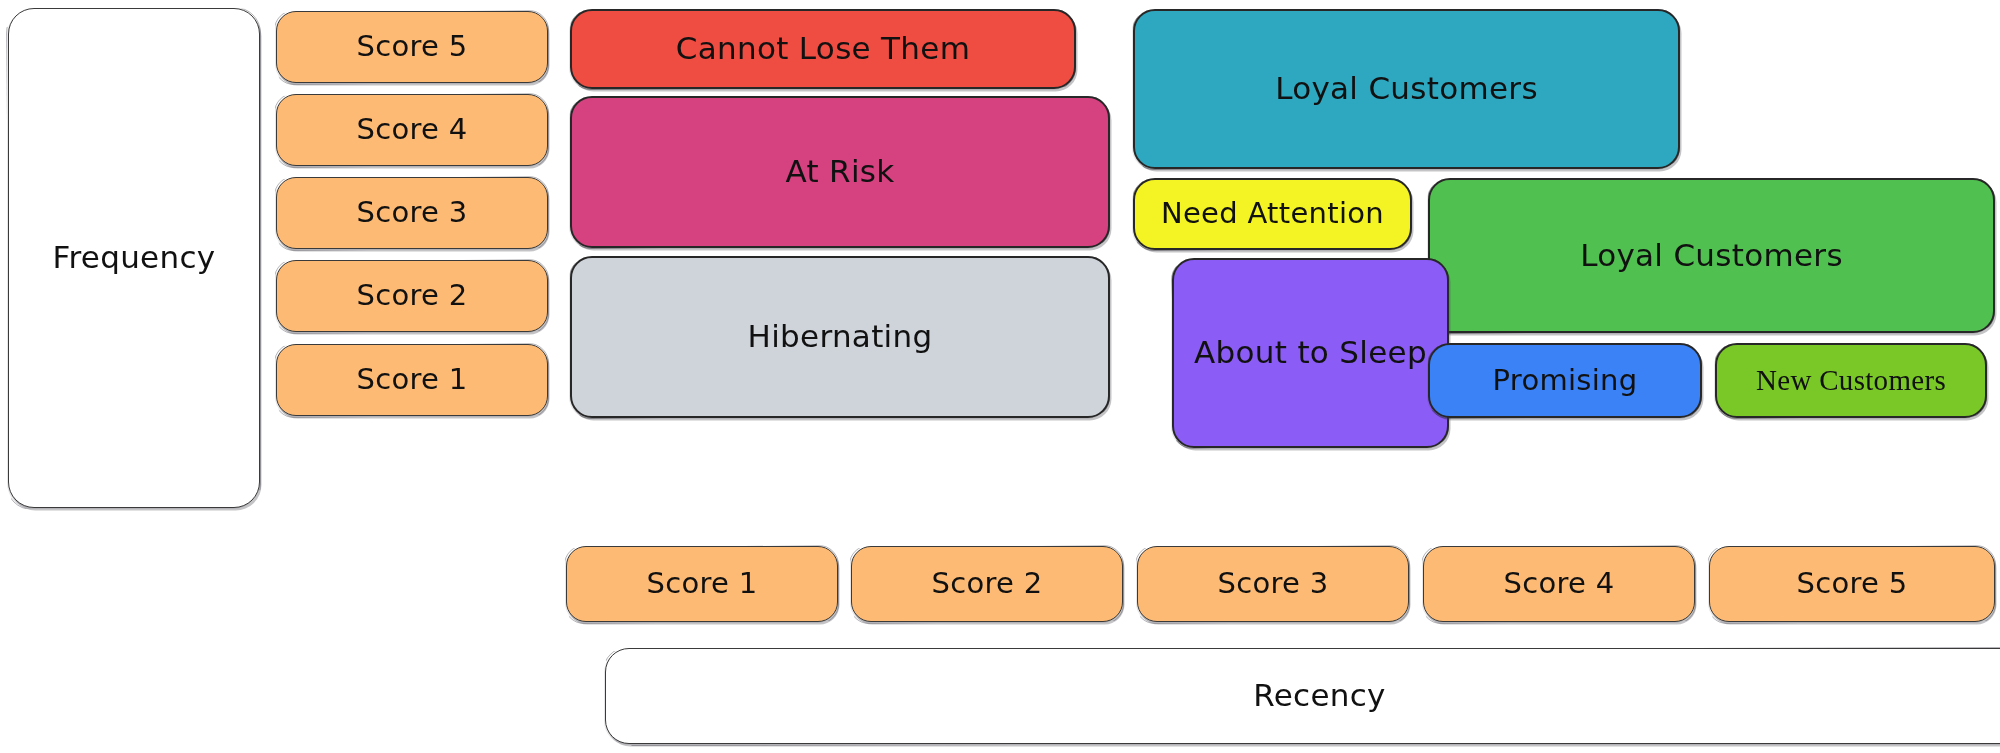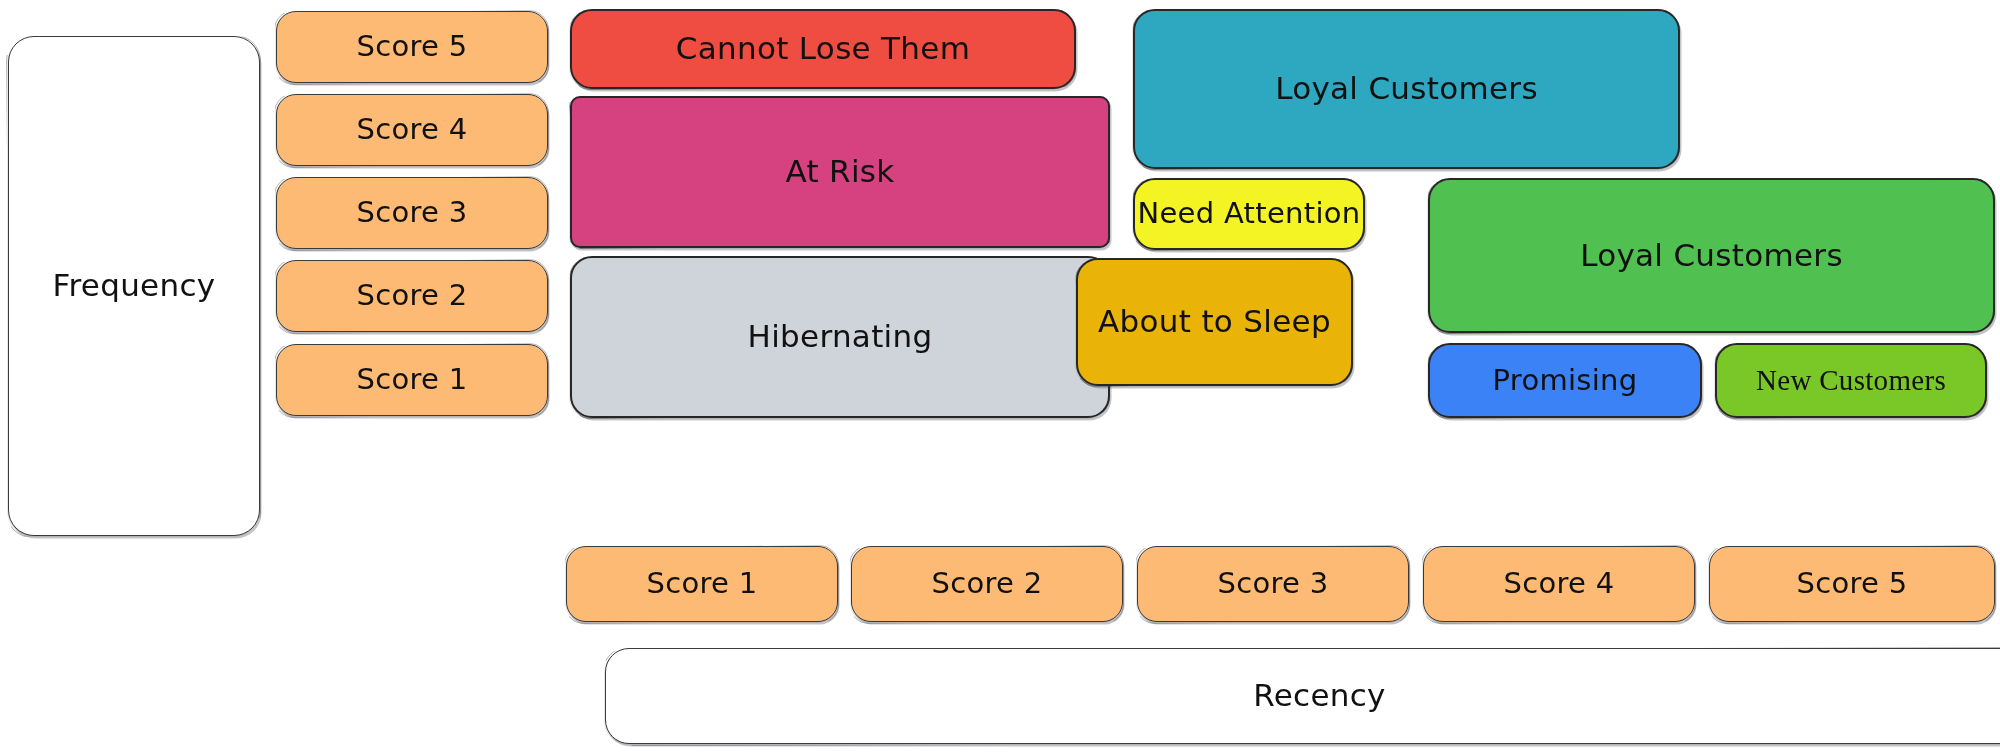--- a/index.html
+++ b/index.html
@@ -52,42 +52,42 @@
     pointer-events:none;
     clip-path:polygon(0 4%,100% 0,100% 96%,2% 100%);
   }
   .axis::after,.score::after{border-color:rgba(70,70,80,.40);}
 </style>
 </head>
 <body>
 
 <div id="stage">
 
-  <div class="box axis big" style="left:8px;top:8px;width:252px;height:500px;border-radius:26px;margin-top:28px;">Frequency</div>
+  <div class="box axis big" style="left:8px;top:8px;width:252px;height:500px;border-radius:26px;">Frequency</div>
 
   <div class="box score" style="left:276px;top:11px;width:272px;height:72px;">Score 5</div>
   <div class="box score" style="left:276px;top:94px;width:272px;height:72px;">Score 4</div>
   <div class="box score" style="left:276px;top:177px;width:272px;height:72px;">Score 3</div>
   <div class="box score" style="left:276px;top:260px;width:272px;height:72px;">Score 2</div>
   <div class="box score" style="left:276px;top:344px;width:272px;height:72px;">Score 1</div>
 
   <div class="box seg" style="left:570px;top:9px;width:506px;height:80px;background:#ef4c42;">Cannot Lose Them</div>
 
-  <div class="box seg" style="left:570px;top:96px;width:540px;height:152px;background:#d6417f;border-radius:10px;">At Risk</div>
+  <div class="box seg" style="left:570px;top:96px;width:540px;height:152px;background:#d6417f;">At Risk</div>
 
   <div class="box seg" style="left:570px;top:256px;width:540px;height:162px;background:#ced4da;">Hibernating</div>
 
   <div class="box seg" style="left:1133px;top:9px;width:547px;height:160px;background:#2ea8c0;">Loyal Customers</div>
 
 
-  <div class="box seg small" style="left:1133px;top:178px;width:232px;height:72px;background:#f4f424;">Need Attention</div>
+  <div class="box seg small" style="left:1133px;top:178px;width:279px;height:72px;background:#f4f424;">Need Attention</div>
 
   <div class="box seg" style="left:1428px;top:178px;width:567px;height:155px;background:#50c051;">Loyal Customers</div>
 
-  <div class="box seg" style="left:1076px;top:258px;width:277px;height:128px;background:#eab308;">About to Sleep</div>
+  <div class="box seg" style="left:1172px;top:258px;width:277px;height:190px;background:#8b5cf6;">About to Sleep</div>
 
   <div class="box seg small" style="left:1428px;top:343px;width:274px;height:75px;background:#3b82f6;">Promising</div>
 
   <div class="box seg small" style="left:1715px;top:343px;width:272px;height:75px;background:#7ac728;font-family:Liberation Serif, serif;">New Customers</div>
 
   <div class="box score" style="left:566px;top:546px;width:272px;height:76px;">Score 1</div>
   <div class="box score" style="left:851px;top:546px;width:272px;height:76px;">Score 2</div>
   <div class="box score" style="left:1137px;top:546px;width:272px;height:76px;">Score 3</div>
   <div class="box score" style="left:1423px;top:546px;width:272px;height:76px;">Score 4</div>
   <div class="box score" style="left:1709px;top:546px;width:286px;height:76px;">Score 5</div>

